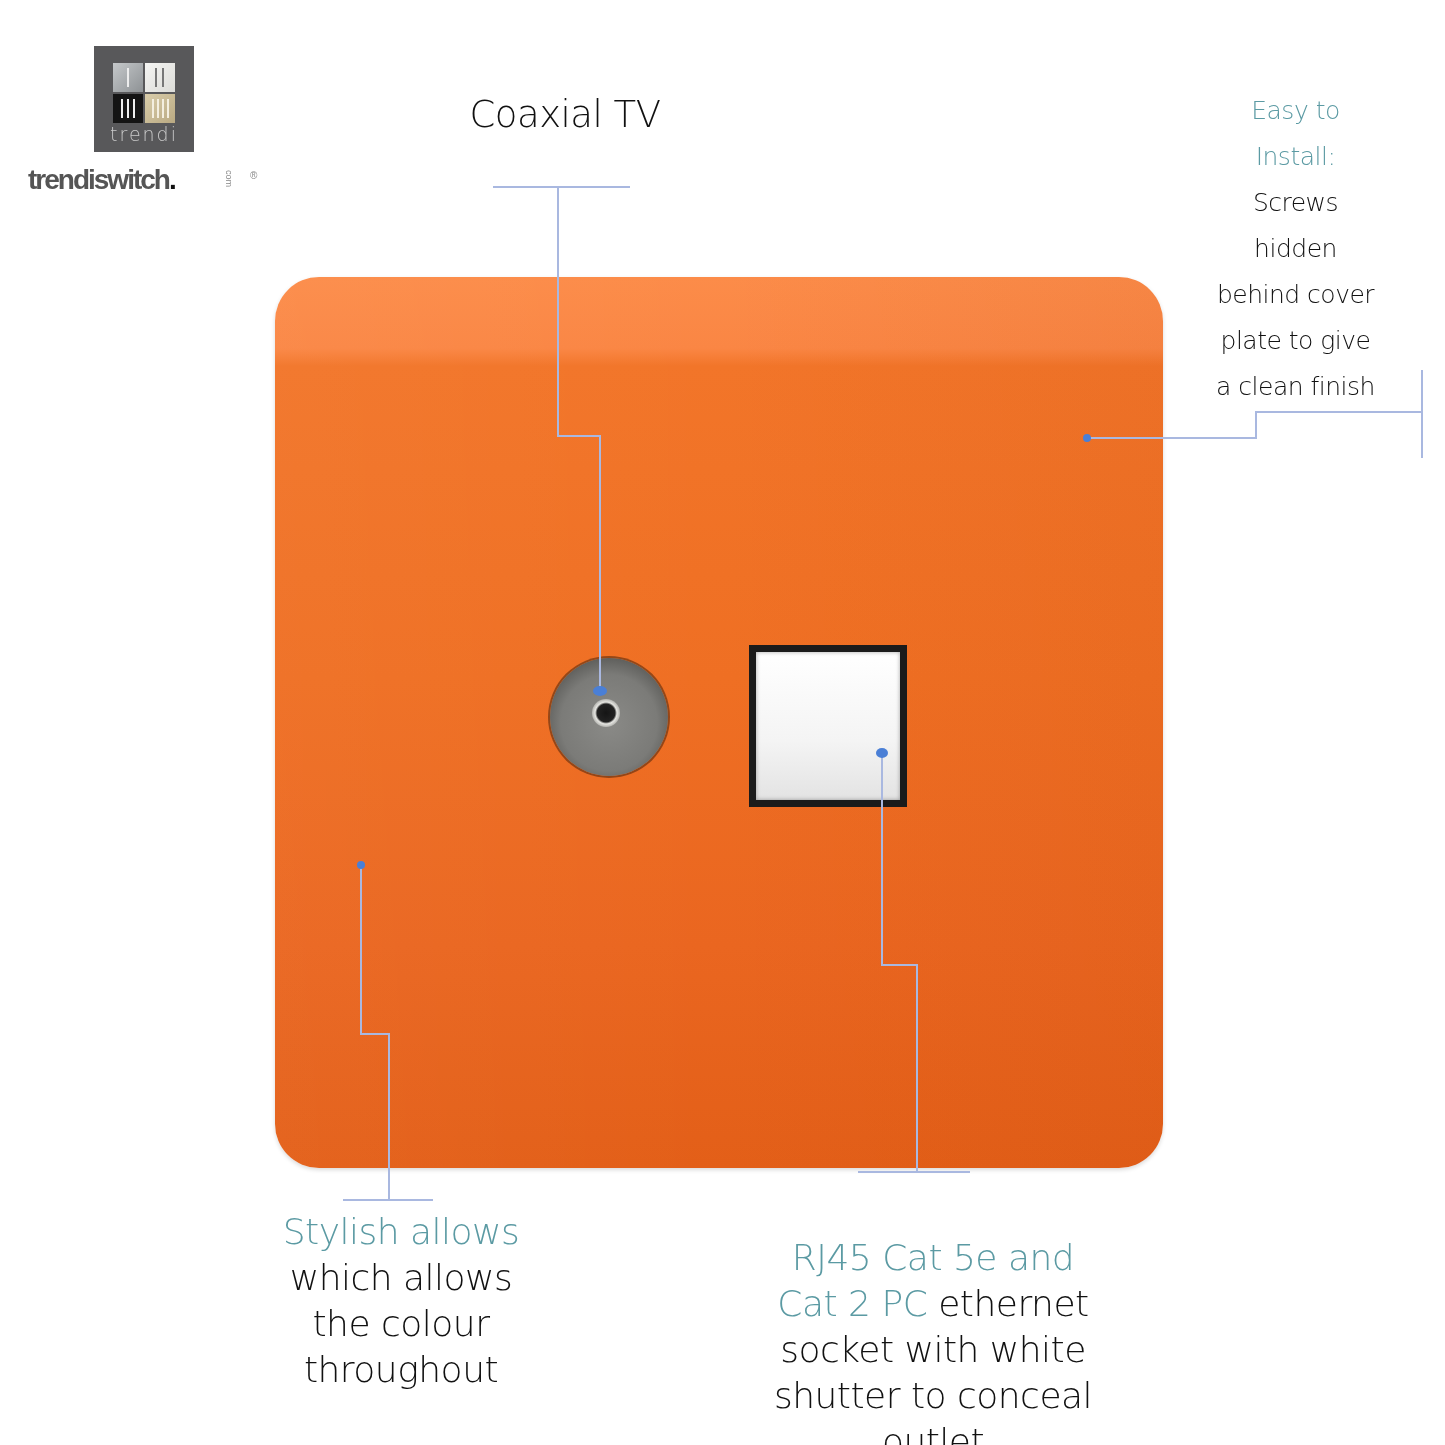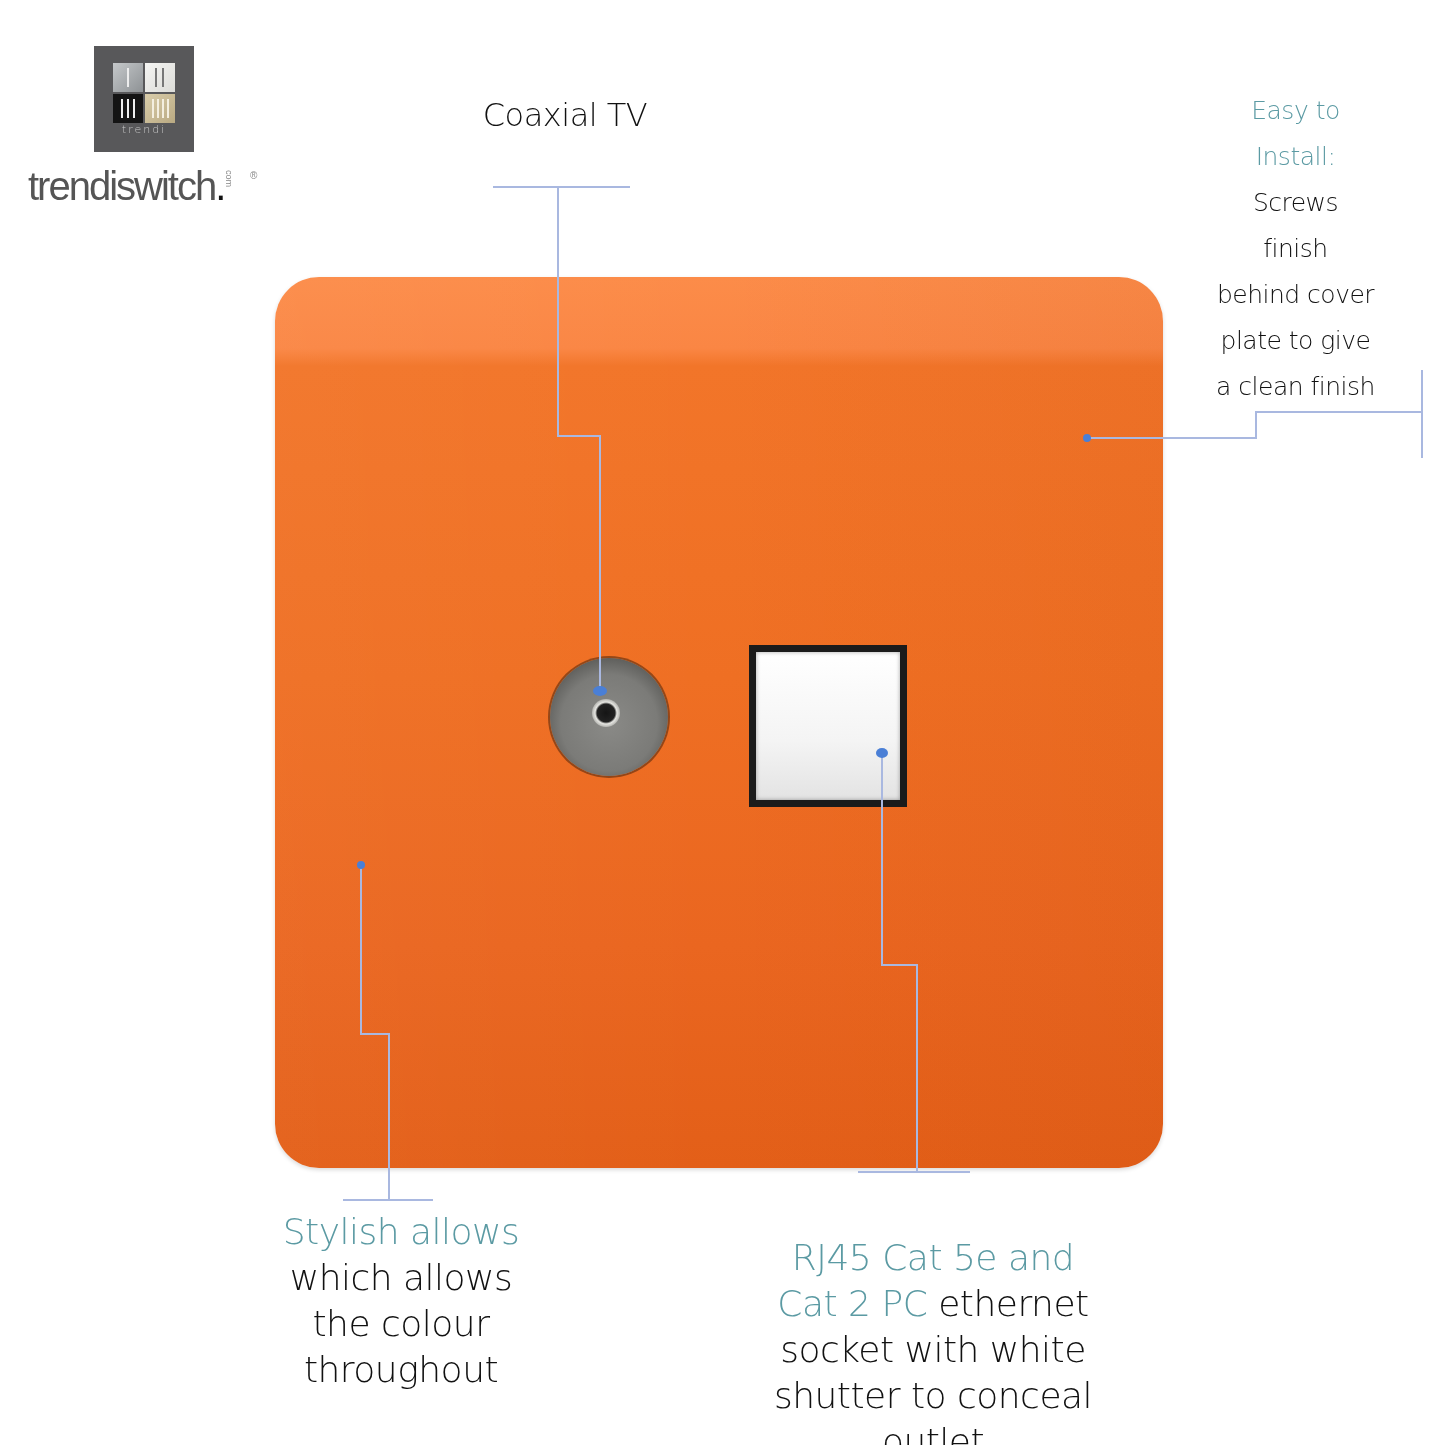--- a/index.html
+++ b/index.html
@@ -15,27 +15,27 @@
       background: #58585a;
     }
     .logo-tile { position: absolute; width: 30px; height: 29px; }
     .logo-tile.t1 { left: 19px; top: 17px; background: linear-gradient(135deg,#c5c8ca,#8e9295); }
     .logo-tile.t2 { left: 51px; top: 17px; background: linear-gradient(135deg,#f4f4f2,#dcdcd8); }
     .logo-tile.t3 { left: 19px; top: 48px; background: #141414; }
     .logo-tile.t4 { left: 51px; top: 48px; background: linear-gradient(135deg,#d9cdaa,#b9a982); }
     .logo-tile .bar { position: absolute; top: 5px; width: 2px; height: 19px; }
     .logo-word {
       position: absolute; left: 0; right: 0; top: 77px; text-align: center;
-      font-family: "DejaVu Sans", sans-serif; font-size: 11px; letter-spacing: 2px;
+      font-family: "DejaVu Sans", sans-serif; font-size: 19px; letter-spacing: 2px;
       color: #c9c9c9; font-weight: 300;
     }
     .brand-text {
       position: absolute; left: 28px; top: 164px;
-      font-family: "Liberation Sans", sans-serif; font-size: 40px; letter-spacing: -2px;
-      color: #555; font-weight: 400;
+      font-family: "Liberation Sans", sans-serif; font-size: 28px; letter-spacing: -2px;
+      color: #555; font-weight: 700;
     }
     .brand-com {
       position: absolute; left: 234px; top: 170px; font-size: 9px; color: #888;
       transform: rotate(90deg); transform-origin: left top;
       font-family: "Liberation Sans", sans-serif;
     }
     .brand-reg { position: absolute; left: 250px; top: 170px; font-size: 10px; color: #888; font-family: "Liberation Sans", sans-serif; }
 
     
     .plate {
@@ -71,21 +71,21 @@
     
     svg.lines { position: absolute; left: 0; top: 0; width: 1445px; height: 1445px; pointer-events: none; }
 
     
     .callout {
       position: absolute; text-align: center;
       font-family: "DejaVu Sans", sans-serif; font-size: 36px; line-height: 46px;
       font-weight: 300; letter-spacing: -0.5px;
     }
     .hl { color: #5b9aa3; }
-    .coax-label { left: 445px; top: 92px; width: 240px; font-size: 32px; line-height: 46px; }
+    .coax-label { left: 445px; top: 92px; width: 240px; font-size: 37px; line-height: 46px; }
     .install-label { left: 1168px; top: 88px; width: 255px; font-size: 25px; }
     .stylish-label { left: 256px; top: 1209px; width: 290px; }
     .rj45-label { left: 748px; top: 1235px; width: 370px; }
   </style>
 </head>
 <body>
 
 <div class="logo-box">
   <div class="logo-tile t1">
     <span class="bar" style="left:14px;background:#ededed;"></span>
@@ -143,21 +143,21 @@
 </svg>
 
 <div class="callout coax-label">
   <div>Coaxial TV</div>
 </div>
 
 <div class="callout install-label">
   <div class="hl">Easy to</div>
   <div class="hl">Install:</div>
   <div>Screws</div>
-  <div>finish</div>
+  <div>hidden</div>
   <div>behind cover</div>
   <div>plate to give</div>
   <div>a clean finish</div>
 </div>
 
 <div class="callout stylish-label">
   <div class="hl">Stylish allows</div>
   <div>which allows</div>
   <div>the colour</div>
   <div>throughout</div>

